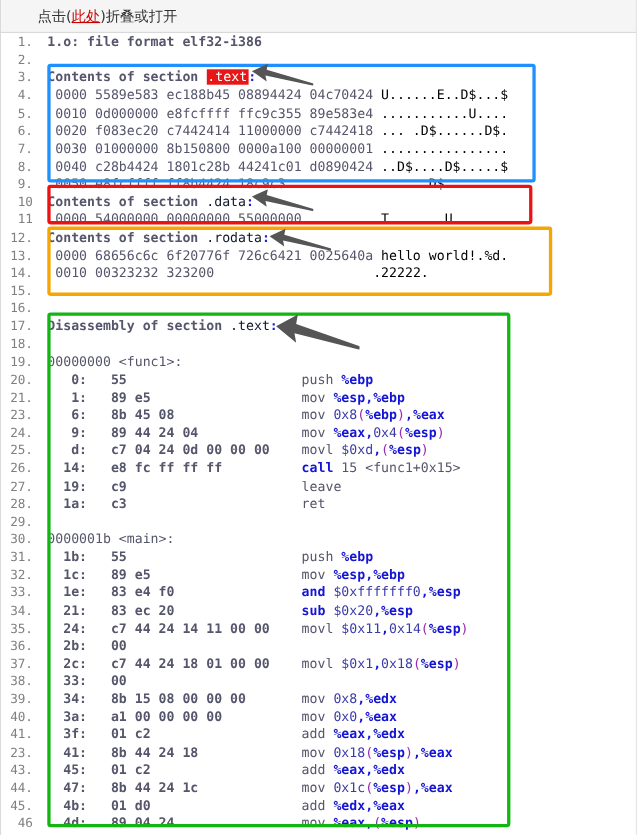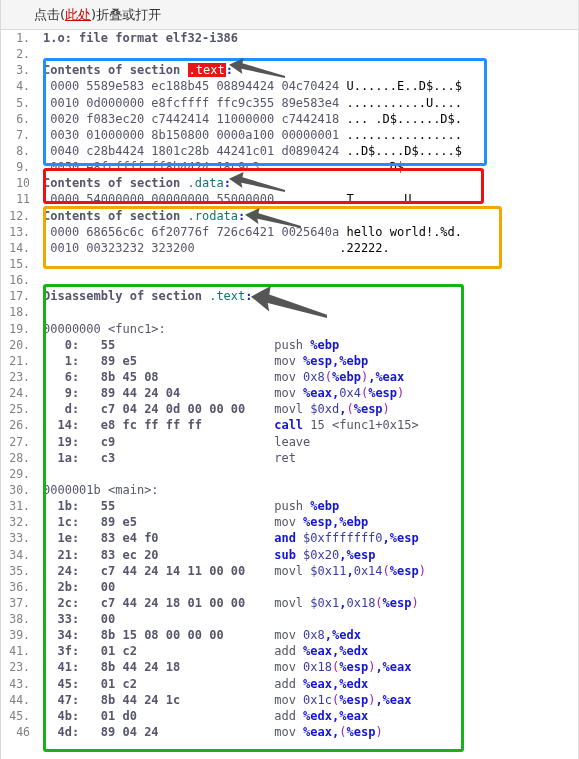--- a/index.html
+++ b/index.html
@@ -71,21 +71,21 @@
     font-family: "DejaVu Sans Mono", "Liberation Mono", monospace;
     font-size: 12px;
     white-space: pre;
     flex: 1;
   }
 
   
   .t-plain   { color: #55556b; font-weight: bold; }
   .t-hex     { color: #55556b; }
   .t-ascii   { color: #000000; }
-  .t-sec     { color: #0f766e; text-align: center; }
+  .t-sec     { color: #0f172a; text-align: center; }
   .t-secmark { background: #e81717; color: #ffffff; padding: 0 1px; }
   .t-colon   { color: #2222cc; font-weight: bold; }
   .t-kw      { color: #1414d4; font-weight: bold; }
   .t-mn      { color: #55556b; }
   .t-reg     { color: #1414d4; font-weight: bold; }
   .t-imm     { color: #3a3aa8; }
   .t-paren   { color: #9c27b0; }
   .t-lbl     { color: #55556b; }
   .t-addr    { color: #55556b; }
   .t-punct   { color: #1414d4; font-weight: bold; }
@@ -155,20 +155,21 @@
       <div class="code-line"><div class="ln">30.</div><div class="ln-sep"></div><div class="ltext"><span class="t-addr">0000001b &lt;main&gt;:</span></div></div>
       <div class="code-line"><div class="ln">31.</div><div class="ln-sep"></div><div class="ltext"><span class="t-plain">  1b:   55                      </span><span class="t-mn">push </span><span class="t-reg">%ebp</span></div></div>
       <div class="code-line"><div class="ln">32.</div><div class="ln-sep"></div><div class="ltext"><span class="t-plain">  1c:   89 e5                   </span><span class="t-mn">mov </span><span class="t-reg">%esp</span><span class="t-punct">,</span><span class="t-reg">%ebp</span></div></div>
       <div class="code-line"><div class="ln">33.</div><div class="ln-sep"></div><div class="ltext"><span class="t-plain">  1e:   83 e4 f0                </span><span class="t-kw">and </span><span class="t-imm">$0xfffffff0</span><span class="t-punct">,</span><span class="t-reg">%esp</span></div></div>
       <div class="code-line"><div class="ln">34.</div><div class="ln-sep"></div><div class="ltext"><span class="t-plain">  21:   83 ec 20                </span><span class="t-kw">sub </span><span class="t-imm">$0x20</span><span class="t-punct">,</span><span class="t-reg">%esp</span></div></div>
       <div class="code-line"><div class="ln">35.</div><div class="ln-sep"></div><div class="ltext"><span class="t-plain">  24:   c7 44 24 14 11 00 00    </span><span class="t-mn">movl </span><span class="t-imm">$0x11</span><span class="t-punct">,</span><span class="t-imm">0x14</span><span class="t-paren">(</span><span class="t-reg">%esp</span><span class="t-paren">)</span></div></div>
       <div class="code-line"><div class="ln">36.</div><div class="ln-sep"></div><div class="ltext"><span class="t-plain">  2b:   00 </span></div></div>
       <div class="code-line"><div class="ln">37.</div><div class="ln-sep"></div><div class="ltext"><span class="t-plain">  2c:   c7 44 24 18 01 00 00    </span><span class="t-mn">movl </span><span class="t-imm">$0x1</span><span class="t-punct">,</span><span class="t-imm">0x18</span><span class="t-paren">(</span><span class="t-reg">%esp</span><span class="t-paren">)</span></div></div>
       <div class="code-line"><div class="ln">38.</div><div class="ln-sep"></div><div class="ltext"><span class="t-plain">  33:   00 </span></div></div>
       <div class="code-line"><div class="ln">39.</div><div class="ln-sep"></div><div class="ltext"><span class="t-plain">  34:   8b 15 08 00 00 00       </span><span class="t-mn">mov </span><span class="t-imm">0x8</span><span class="t-punct">,</span><span class="t-reg">%edx</span></div></div>
+      <div class="code-line"><div class="ln">40.</div><div class="ln-sep"></div><div class="ltext"><span class="t-plain">  3a:   a1 00 00 00 00          </span><span class="t-mn">mov </span><span class="t-imm">0x0</span><span class="t-punct">,</span><span class="t-reg">%eax</span></div></div>
       <div class="code-line"><div class="ln">41.</div><div class="ln-sep"></div><div class="ltext"><span class="t-plain">  3f:   01 c2                   </span><span class="t-mn">add </span><span class="t-reg">%eax</span><span class="t-punct">,</span><span class="t-reg">%edx</span></div></div>
       <div class="code-line"><div class="ln">23.</div><div class="ln-sep"></div><div class="ltext"><span class="t-plain">  41:   8b 44 24 18             </span><span class="t-mn">mov </span><span class="t-imm">0x18</span><span class="t-paren">(</span><span class="t-reg">%esp</span><span class="t-paren">)</span><span class="t-punct">,</span><span class="t-reg">%eax</span></div></div>
       <div class="code-line"><div class="ln">43.</div><div class="ln-sep"></div><div class="ltext"><span class="t-plain">  45:   01 c2                   </span><span class="t-mn">add </span><span class="t-reg">%eax</span><span class="t-punct">,</span><span class="t-reg">%edx</span></div></div>
       <div class="code-line"><div class="ln">44.</div><div class="ln-sep"></div><div class="ltext"><span class="t-plain">  47:   8b 44 24 1c             </span><span class="t-mn">mov </span><span class="t-imm">0x1c</span><span class="t-paren">(</span><span class="t-reg">%esp</span><span class="t-paren">)</span><span class="t-punct">,</span><span class="t-reg">%eax</span></div></div>
       <div class="code-line"><div class="ln">45.</div><div class="ln-sep"></div><div class="ltext"><span class="t-plain">  4b:   01 d0                   </span><span class="t-mn">add </span><span class="t-reg">%edx</span><span class="t-punct">,</span><span class="t-reg">%eax</span></div></div>
       <div class="code-line"><div class="ln">46</div><div class="ln-sep"></div><div class="ltext"><span class="t-plain">  4d:   89 04 24                </span><span class="t-mn">mov </span><span class="t-reg">%eax</span><span class="t-punct">,</span><span class="t-paren">(</span><span class="t-reg">%esp</span><span class="t-paren">)</span></div></div>
     </div>
 
   <div id="anno-layer">
       <div class="anno-box" style="left: 42px; top: 58px; width: 444px; height: 108px; border-color: rgb(30, 144, 255);"></div>

